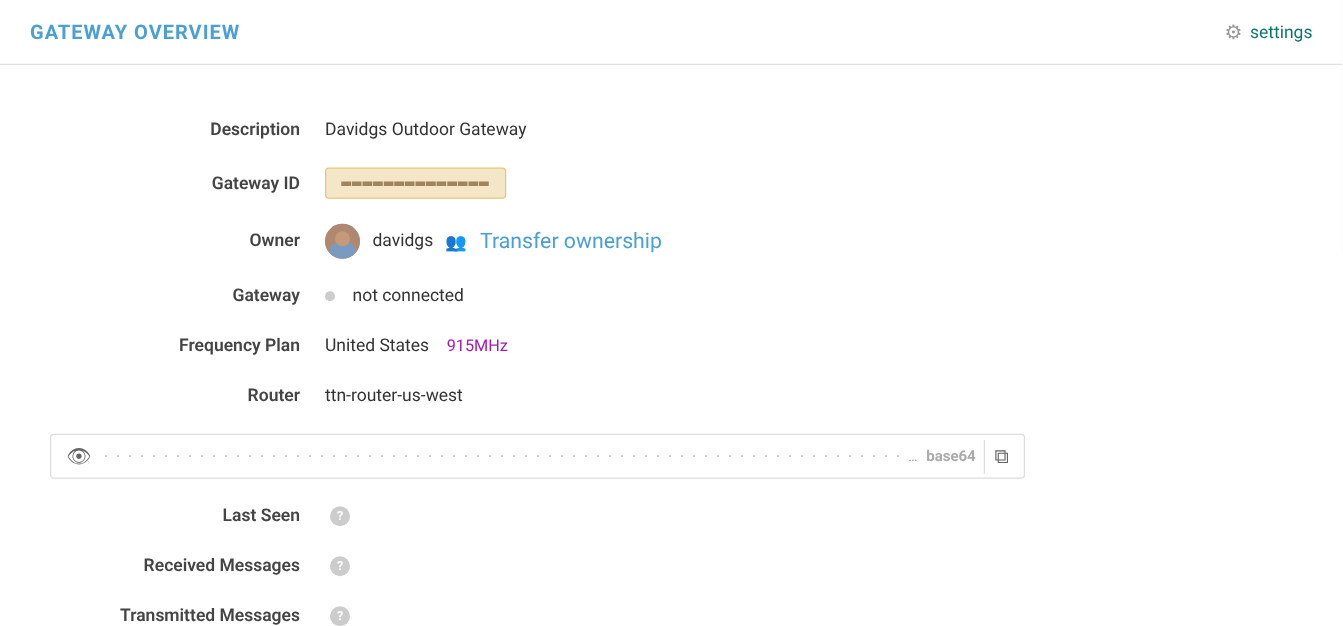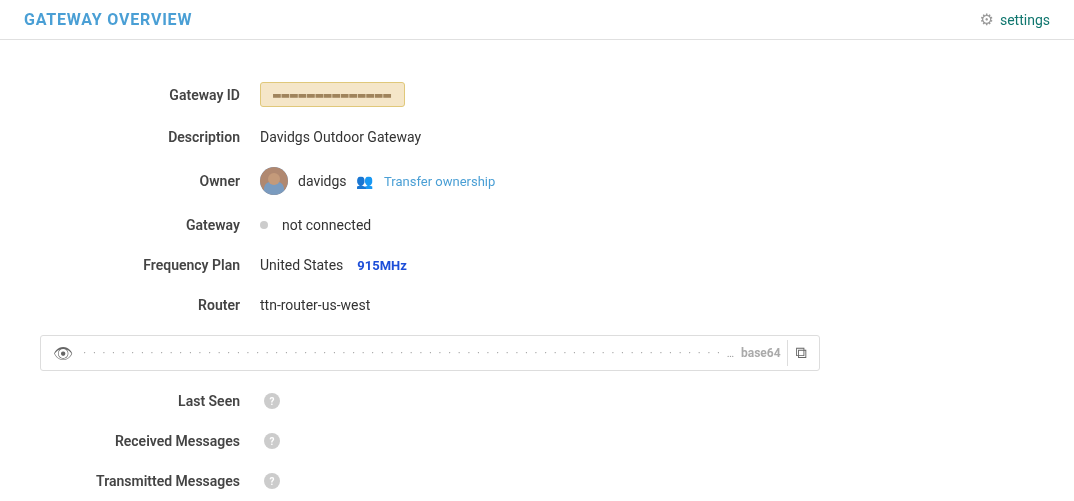--- a/index.html
+++ b/index.html
@@ -6,21 +6,21 @@
     body {
       font-family: -apple-system, BlinkMacSystemFont, 'Segoe UI', Roboto, sans-serif;
       background: #f5f5f5;
       color: #333;
       font-size: 14px;
     }
     .header {
       background: #fff;
       border-bottom: 1px solid #e0e0e0;
       padding: 0 24px;
-      height: 40px;
+      height: 52px;
       display: flex;
       align-items: center;
       justify-content: space-between;
     }
     .header-title {
       font-size: 16px;
       font-weight: 700;
       color: #4a9fd5;
       letter-spacing: 0.05em;
       text-transform: uppercase;
@@ -79,24 +79,23 @@
     .status-dot {
       width: 8px;
       height: 8px;
       border-radius: 50%;
       background: #ccc;
       display: inline-block;
       margin-right: 4px;
     }
 
     .freq-mhz {
-      color: #1d4ed8;
+      color: #a21caf;
       font-size: 13px;
       margin-left: 4px;
-      font-weight: bold;
     }
 
     .owner-avatar {
       width: 28px;
       height: 28px;
       border-radius: 50%;
       background: #7a9bbf;
       display: flex;
       align-items: center;
       justify-content: center;
@@ -130,21 +129,21 @@
       transform: translateX(-50%);
       width: 12px;
       height: 12px;
       background: #c49a7a;
       border-radius: 50%;
     }
 
     .transfer-link {
       color: #4a9fd5;
       text-decoration: none;
-      font-size: 13px;
+      font-size: 17px;
       display: flex;
       align-items: center;
       gap: 4px;
     }
     .people-icon { font-size: 14px; color: #999; }
 
     .gateway-key-box {
       border: 1px solid #ddd;
       border-radius: 3px;
       display: flex;
@@ -214,30 +213,30 @@
   <span class="header-title">GATEWAY OVERVIEW</span>
   <div class="header-settings">
     <span class="gear-icon">⚙</span>
     <a class="settings-link" href="#">settings</a>
   </div>
 </div>
 
 <div class="content">
 
   <div class="form-row">
+    <div class="form-label">Description</div>
+    <div class="form-value">
+      <span>Davidgs Outdoor Gateway</span>
+    </div>
+  </div>
+
+  <div class="form-row">
     <div class="form-label">Gateway ID</div>
     <div class="form-value">
       <span class="gateway-id-badge">▬▬▬▬▬▬▬▬▬▬▬▬▬▬</span>
-    </div>
-  </div>
-
-  <div class="form-row">
-    <div class="form-label">Description</div>
-    <div class="form-value">
-      <span>Davidgs Outdoor Gateway</span>
     </div>
   </div>
 
   <div class="form-row">
     <div class="form-label">Owner</div>
     <div class="form-value">
       <div class="owner-avatar">
         <div class="avatar-face"></div>
       </div>
       <span>davidgs</span>

